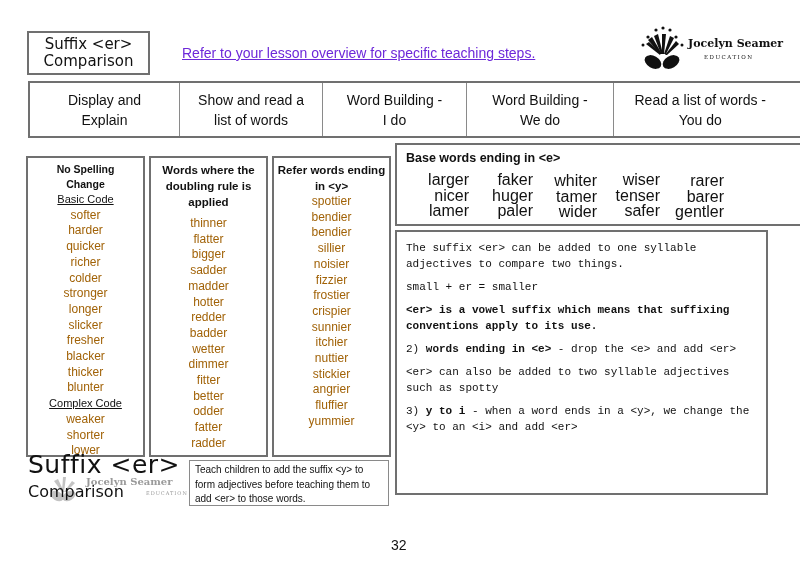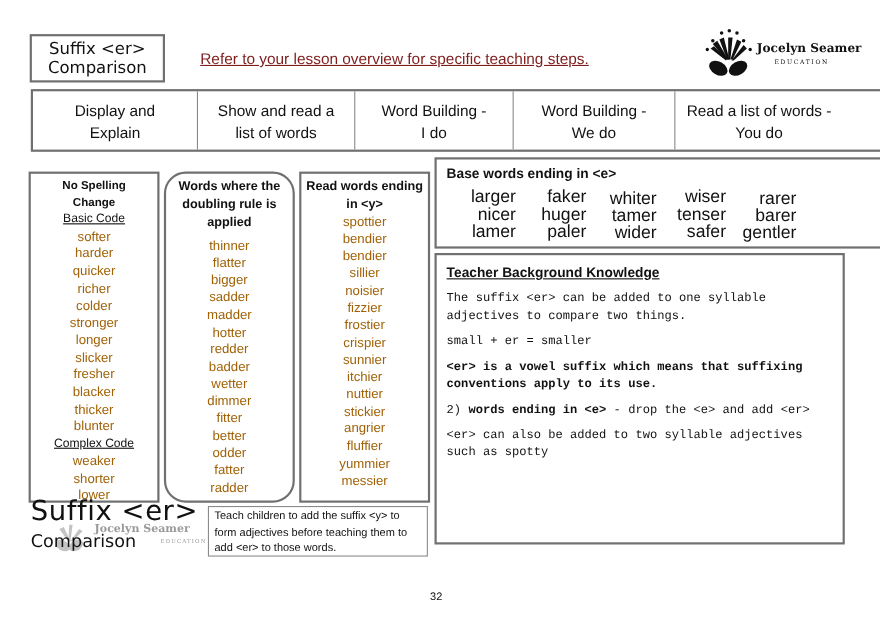--- a/index.html
+++ b/index.html
@@ -6,41 +6,41 @@
   html, body { width: 800px; height: 566px; background: #ffffff; overflow: hidden; }
   body { position: relative; font-family: "Liberation Sans", sans-serif; color: #1a1a1a; }
 
   .box { position: absolute; border: 2px solid #707070; background: #fff; }
   .thin { border: 1px solid #8a8a8a; margin-top: 10px; }
 
   
   #title-box { left: 27px; top: 31px; width: 123px; height: 44px; display:flex; flex-direction:column; align-items:center; justify-content:center; }
   #title-box span { font-family: "DejaVu Sans", sans-serif; font-size: 15px; line-height: 17px; color:#111; }
 
-  #instruction { position:absolute; left:182px; top:45px; font-size:14px; text-decoration: underline; color:#7f1d1d; }
+  #instruction { position:absolute; left:182px; top:45px; font-size:14px; text-decoration: underline; color:#6d28d9; }
 
   
   #logo { position:absolute; left:636px; top:24px; width:160px; height:48px; }
   #logo .brand { position:absolute; left:52px; top:13px; font-family:"DejaVu Serif", serif; font-weight:bold; font-size:11px; color:#111; white-space:nowrap; }
   #logo .sub { position:absolute; left:68px; top:30px; font-family:"DejaVu Serif", serif; font-size:5.5px; letter-spacing:1.5px; color:#111; }
 
   
   #steps { left:28px; top:81px; width:776px; height:57px; display:flex; }
   #steps .step { height:100%; display:flex; align-items:center; justify-content:center; text-align:center; font-size:14px; line-height:20px; color:#111; border-right:1px solid #8a8a8a; }
-  #steps .step:last-child { border-right:none; }
+  #steps .step:last-child { border-right:none;justify-content:flex-end; }
 
   
   .col { top:156px; width:119px; height:301px; text-align:center; padding-top:4px; }
   .col .hdr { font-weight:bold; font-size:11.5px; line-height:16px; color:#111; }
   .col .sub { font-size:11px; line-height:15.7px; text-decoration:underline; color:#111; }
   .col .w { font-size:12px; line-height:15.7px; color:#a16207; }
 
   #col1 { left:26px; }
   #col1 .hdr { font-size:10.5px; line-height:15px; }
-  #col2 { left:149px;border-radius:20px; }
+  #col2 { left:149px; }
   #col2 .words { margin-top:6px; }
   #col3 { left:272px; }
 
   
   #ebox { left:395px; top:143px; width:443px; height:83px; padding:6px 0 0 9px; }
   #ebox .hdr { font-weight:bold; font-size:12.5px; color:#111; }
   #ebox .grid { position:absolute; top:27px; left:0; width:100%; }
   #ebox .gcol { position:absolute; width:60px; text-align:right; font-size:16px; line-height:15.5px; color:#111; }
 
   
@@ -52,21 +52,21 @@
   
   #bottom-logo { position:absolute; left:28px; top:451px; width:160px; height:60px; }
   #bottom-logo .big { position:absolute; left:0; top:0; font-family:"DejaVu Sans", sans-serif; font-size:25px; line-height:28px; color:#111; letter-spacing:0.5px; }
   #bottom-logo .small { position:absolute; left:0; top:31px; font-family:"DejaVu Sans", sans-serif; font-size:16px; line-height:20px; color:#111; }
   #bottom-logo .wm { position:absolute; left:58px; top:25px; font-family:"DejaVu Serif", serif; font-weight:bold; font-size:10px; color:#9a9a9a; white-space:nowrap; }
   #bottom-logo .wm2 { position:absolute; left:118px; top:39px; font-family:"DejaVu Serif", serif; font-size:5px; color:#9a9a9a; letter-spacing:1px; }
   #bottom-logo .wmicon { position:absolute; left:18px; top:22px; width:34px; height:30px; opacity:0.35; }
 
   #note { left:189px; top:450px; width:200px; height:46px; padding:2px 5px; font-size:10px; line-height:14.5px; color:#111; }
 
-  #page-num { position:absolute; left:391px; top:537px; font-size:10px; color:#111; }
+  #page-num { position:absolute; left:391px; top:537px; font-size:14px; color:#111; }
 </style>
 </head>
 <body>
 
 <div id="title-box" class="box">
   <span>Suffix &lt;er&gt;</span>
   <span>Comparison</span>
 </div>
 
 <div id="instruction">Refer to your lesson overview for specific teaching steps. </div>
@@ -167,38 +167,37 @@
     <div class="w">dimmer</div>
     <div class="w">fitter</div>
     <div class="w">better</div>
     <div class="w">odder</div>
     <div class="w">fatter</div>
     <div class="w">radder</div>
   </div>
 </div>
 
 <div id="col3" class="box col">
-  <div class="hdr">Read words ending</div>
+  <div class="hdr">Refer words ending</div>
   <div class="hdr">in &lt;y&gt;</div>
   <div class="w">spottier</div>
   <div class="w">bendier</div>
   <div class="w">bendier</div>
   <div class="w">sillier</div>
   <div class="w">noisier</div>
   <div class="w">fizzier</div>
   <div class="w">frostier</div>
   <div class="w">crispier</div>
   <div class="w">sunnier</div>
   <div class="w">itchier</div>
   <div class="w">nuttier</div>
   <div class="w">stickier</div>
   <div class="w">angrier</div>
   <div class="w">fluffier</div>
   <div class="w">yummier</div>
-  <div class="w">messier</div>
 </div>
 
 <div id="ebox" class="box">
   <div class="hdr">Base words ending in &lt;e&gt;</div>
   <div class="grid">
     <div class="gcol" style="left:12px">
       <div>larger</div>
       <div>nicer</div>
       <div>lamer</div>
     </div>
@@ -219,26 +218,26 @@
     </div>
     <div class="gcol" style="left:267px; top:1px">
       <div>rarer</div>
       <div>barer</div>
       <div>gentler</div>
     </div>
   </div>
 </div>
 
 <div id="tbk" class="box">
-  <div class="title">Teacher Background Knowledge</div>
   <p>The suffix &lt;er&gt; can be added to one syllable adjectives to compare two things.</p>
   <p>small + er = smaller</p>
   <p><b>&lt;er&gt; is a vowel suffix which means that suffixing conventions apply to its use.</b></p>
   <p><span>2) </span><b>words ending in &lt;e&gt;</b><span> - drop the &lt;e&gt; and add &lt;er&gt;</span></p>
   <p>&lt;er&gt; can also be added to two syllable adjectives such as spotty</p>
+  <p><span>3) </span><b>y to i</b><span> - when a word ends in a &lt;y&gt;, we change the &lt;y&gt; to an &lt;i&gt; and add &lt;er&gt;</span></p>
 </div>
 
 <div id="bottom-logo">
   <svg class="wmicon" viewBox="0 0 34 30">
     <g fill="#555">
       <ellipse cx="11" cy="23" rx="7" ry="4.5" transform="rotate(30 11 23)"></ellipse>
       <ellipse cx="23" cy="23" rx="7" ry="4.5" transform="rotate(-30 23 23)"></ellipse>
       <path d="M8 8 L16 19 L18 19 L12 6 Z"></path>
         <path d="M17 4 L16 19 L18 19 L20 4 Z"></path>
         <path d="M26 8 L18 19 L20 19 L29 10 Z"></path>

